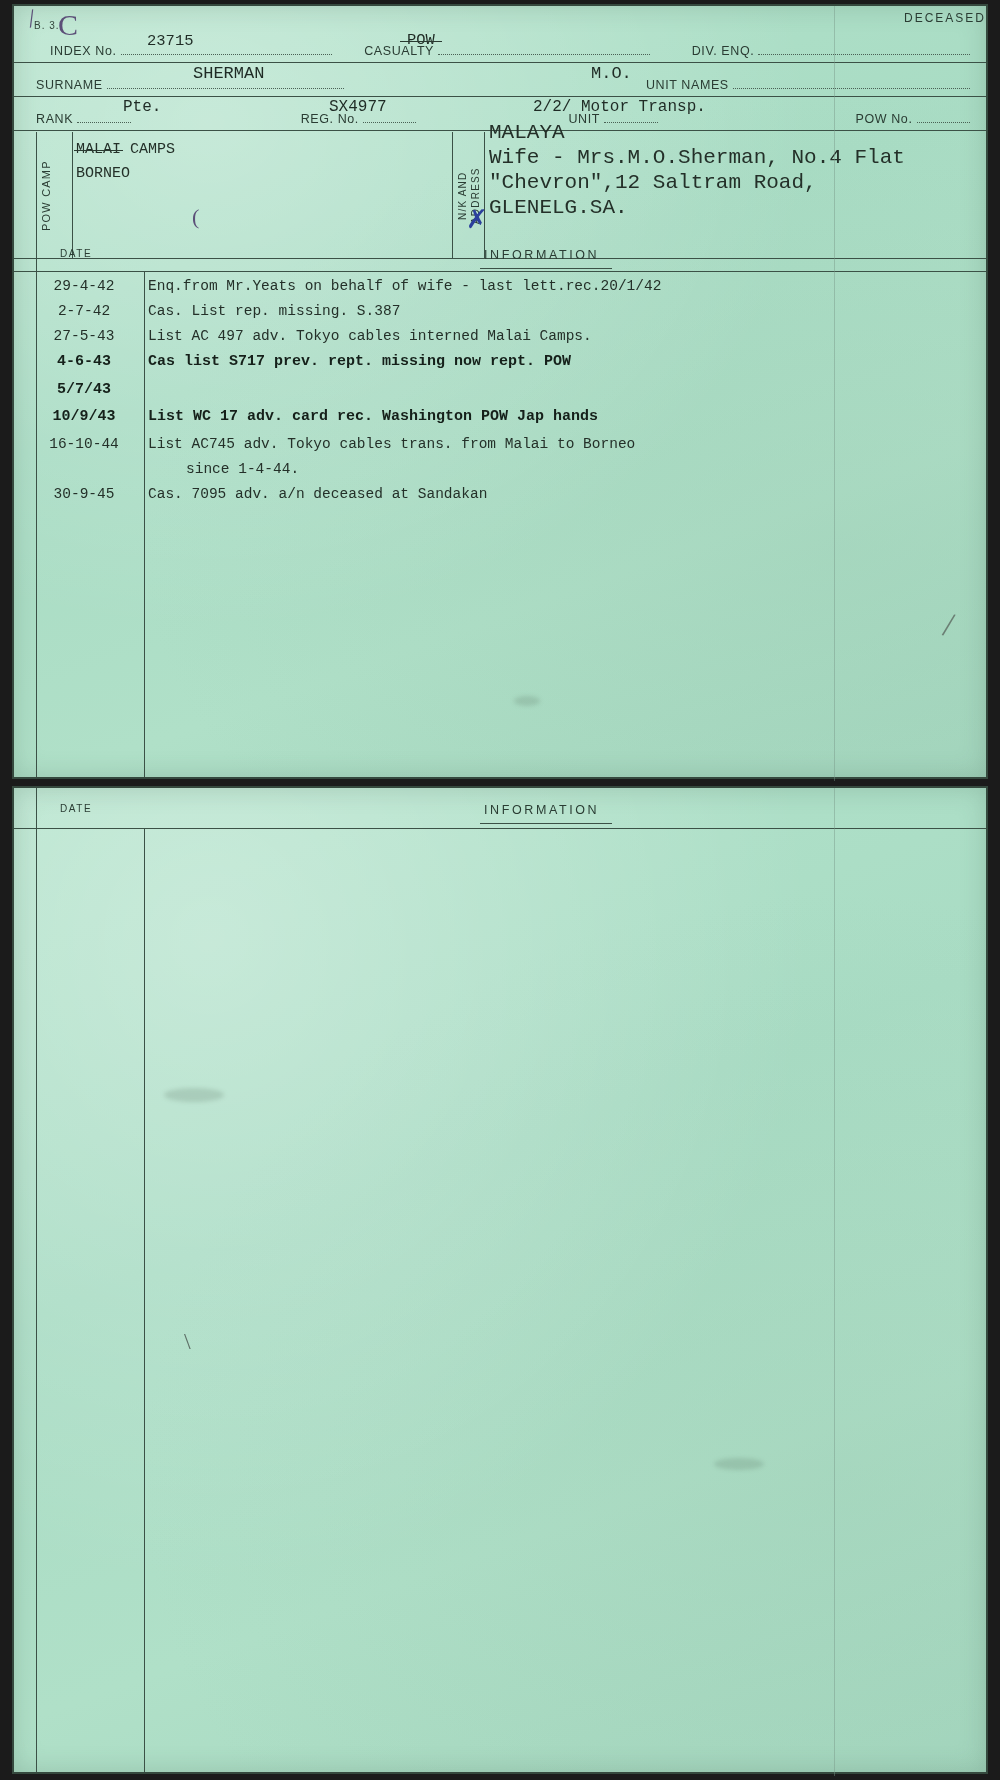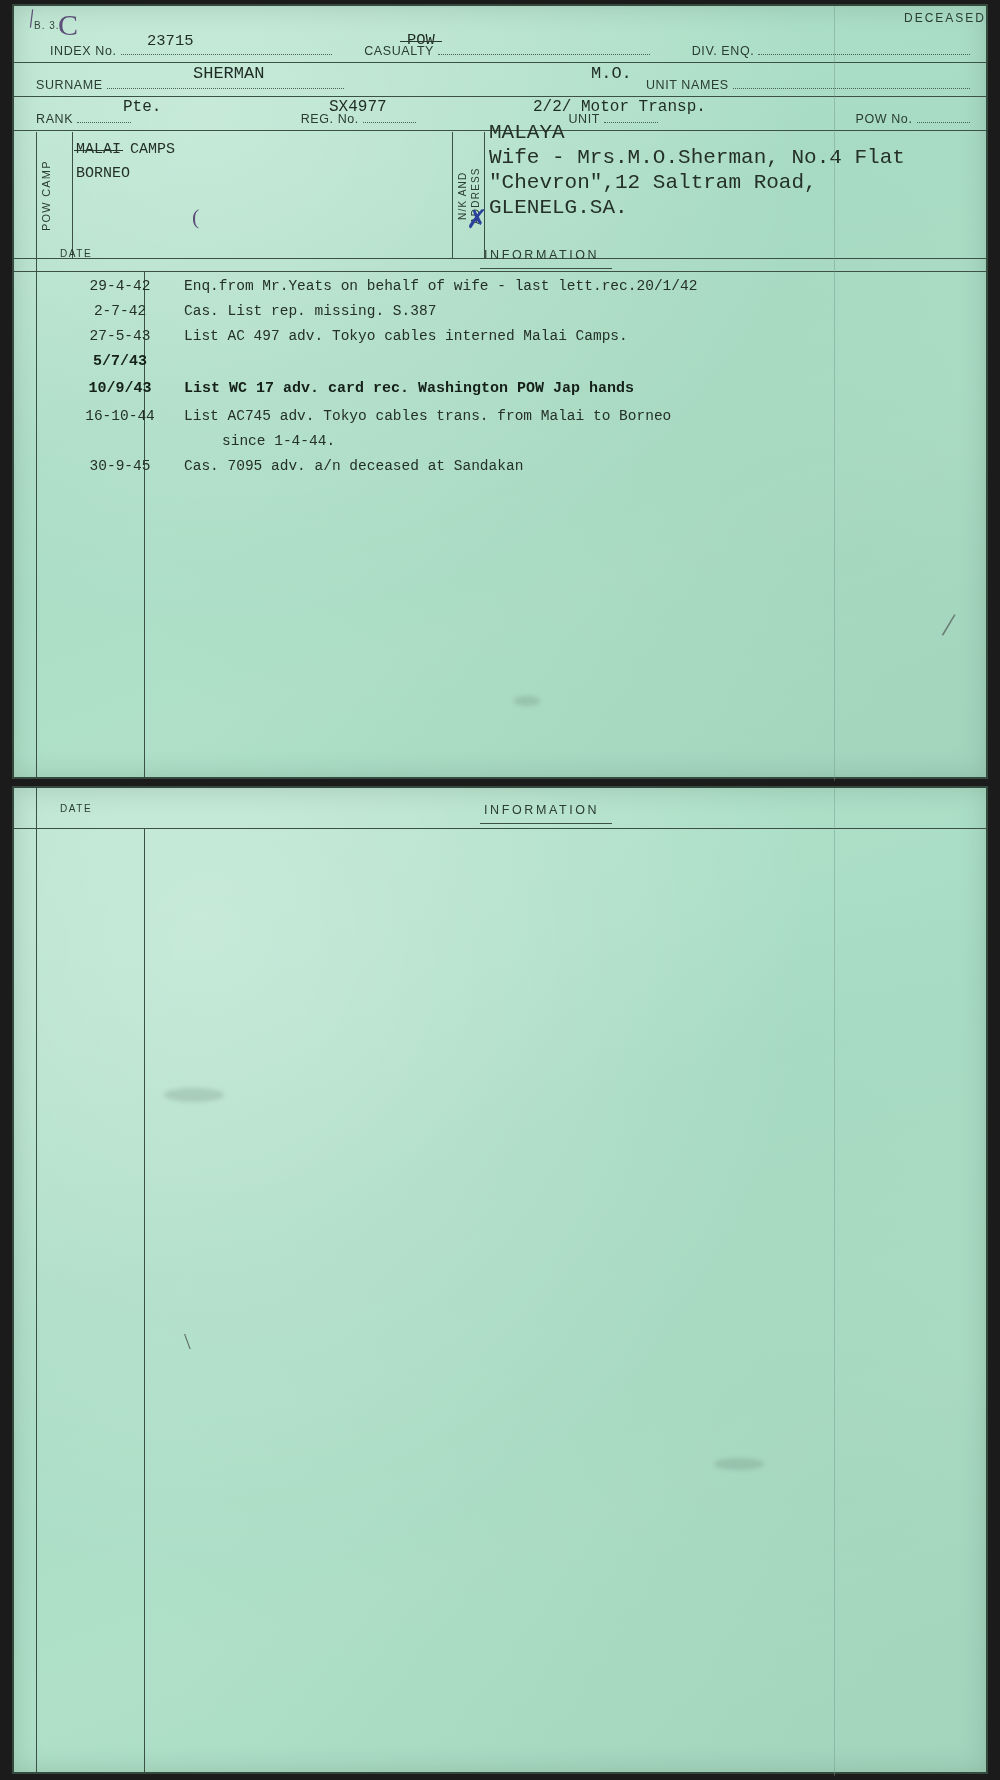--- a/index.html
+++ b/index.html
@@ -170,21 +170,20 @@
 
   
   .entries {
     position: absolute;
     left: 0; right: 0;
     top: 272px;
   }
   .entry {
     position: relative;
     height: 25px;
-    margin-left: 36px;
   }
   .entry .d {
     position: absolute;
     left: 22px;
     width: 96px;
     text-align: center;
     font-family: "Liberation Mono", monospace;
     font-size: 14.5px;
     color: #243029;
     white-space: nowrap;
@@ -340,20 +339,24 @@
         <span class="t">Enq.from Mr.Yeats on behalf of wife - last lett.rec.20/1/42</span>
       </div>
       <div class="entry">
         <span class="d">2-7-42</span>
         <span class="t">Cas. List rep. missing.  S.387</span>
       </div>
       <div class="entry">
         <span class="d">27-5-43</span>
         <span class="t">List AC 497 adv. Tokyo cables interned Malai Camps.</span>
       </div>
+      <div class="entry b" style="height:28px;">
+        <span class="d">4-6-43</span>
+        <span class="t">Cas list S717 prev. rept. missing now rept. POW</span>
+      </div>
       <div class="entry b" style="height:27px;">
         <span class="d">5/7/43</span>
       </div>
       <div class="entry b" style="height:28px;">
         <span class="d">10/9/43</span>
         <span class="t">List WC 17 adv. card rec. Washington POW Jap hands</span>
       </div>
       <div class="entry">
         <span class="d">16-10-44</span>
         <span class="t">List AC745 adv. Tokyo cables trans. from Malai to Borneo</span>

